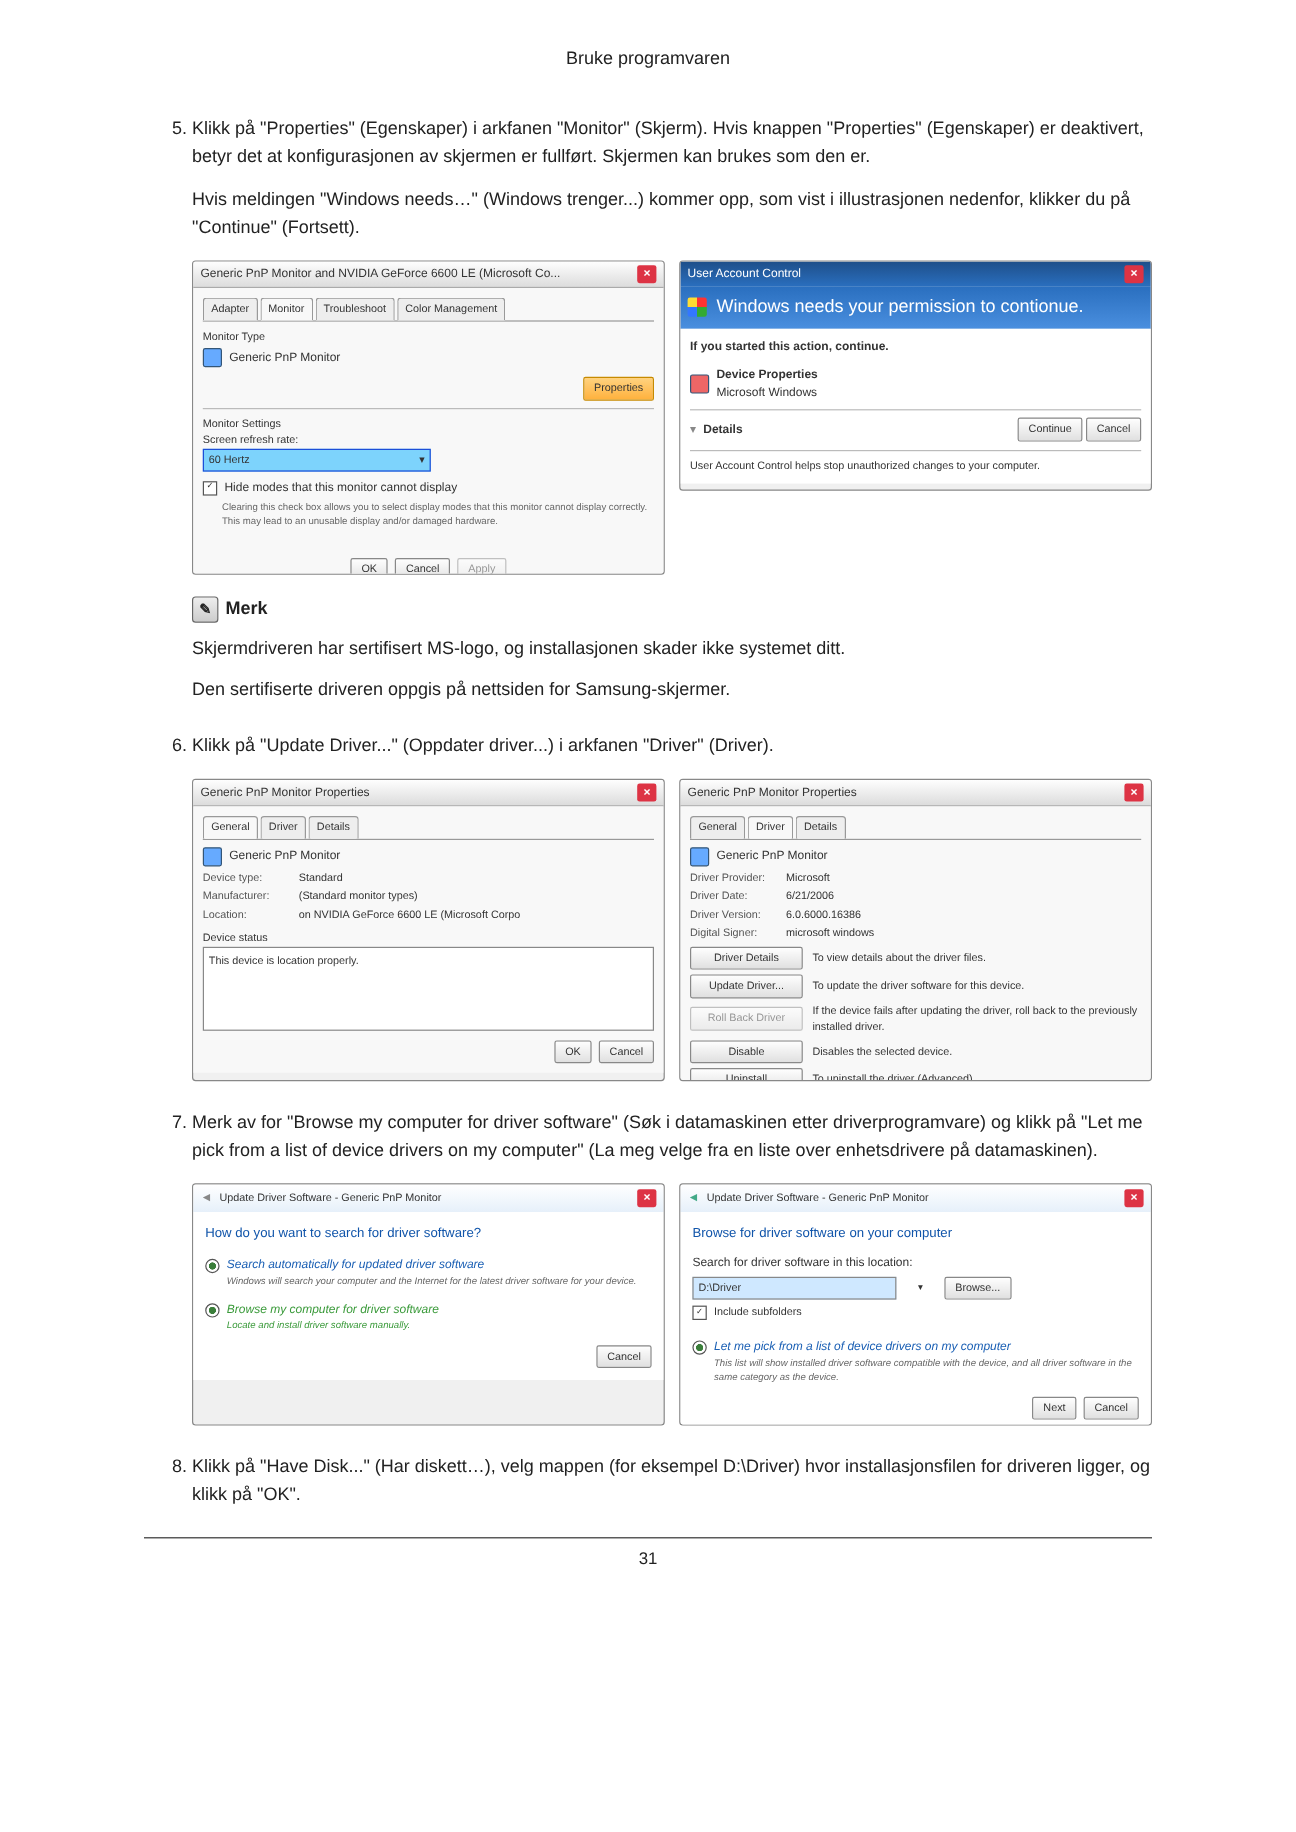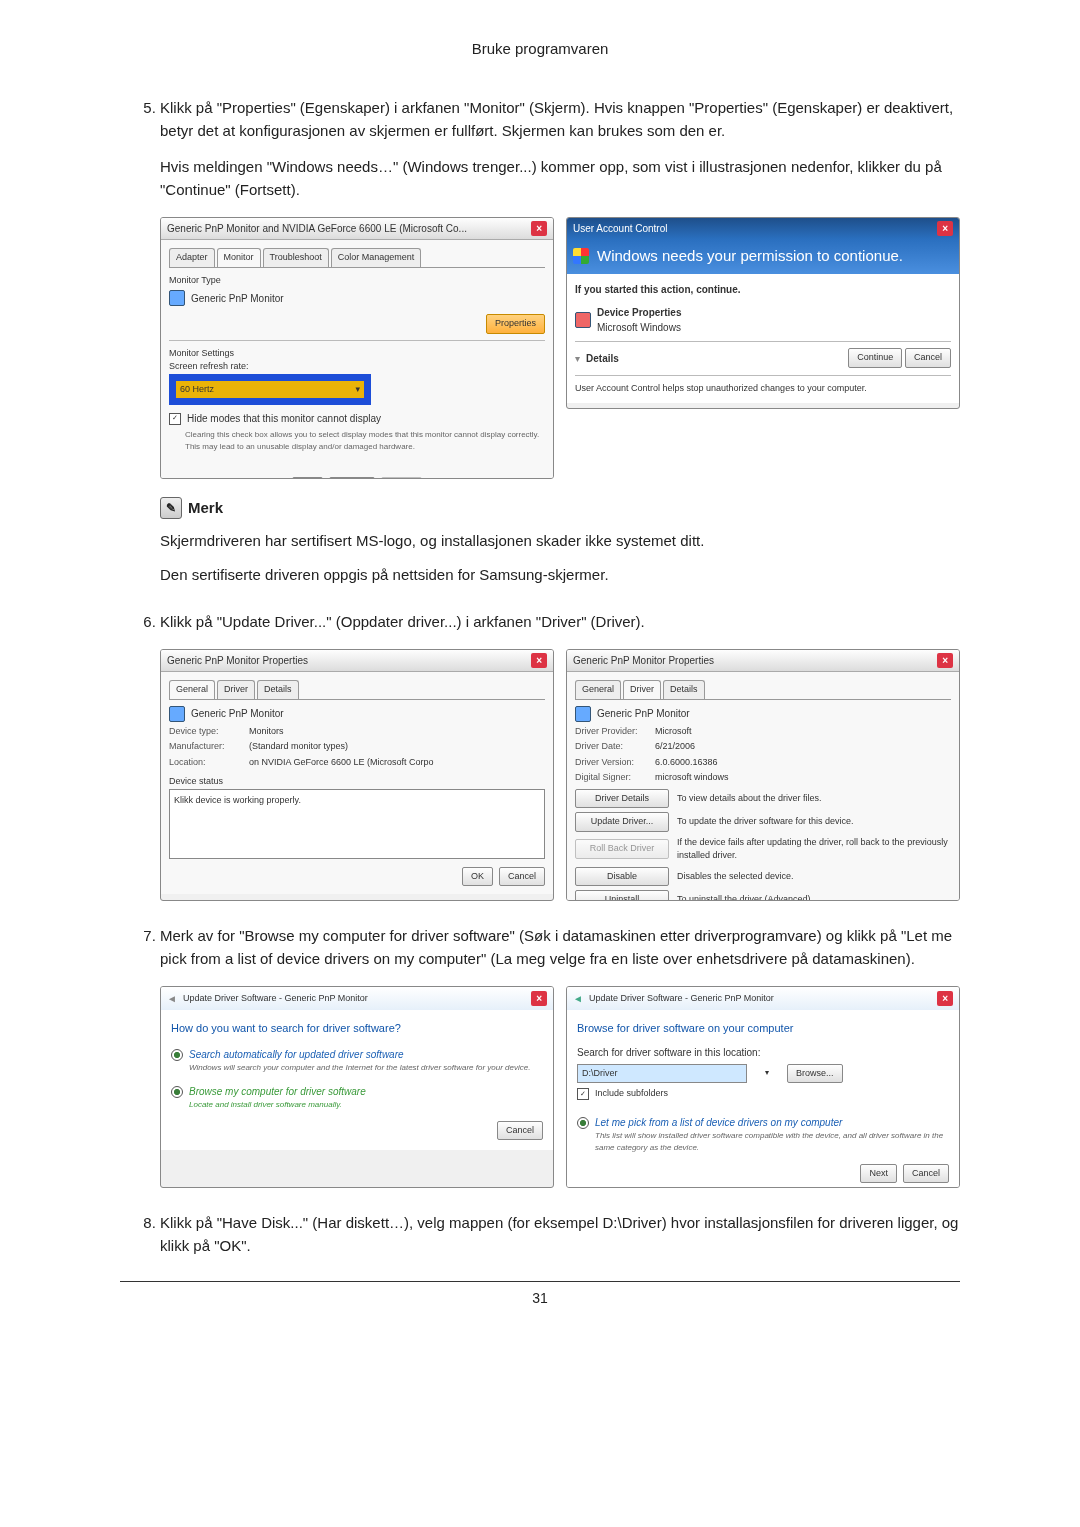--- a/index.html
+++ b/index.html
@@ -99,21 +99,21 @@
     display: flex;
     margin: 2px 0;
     font-size: 9px;
   }
   .field-label { width: 80px; color: #555;}
   .field-value { color: #333;}
   hr.sep {
     border: none; border-top: 1px solid #bbb; margin: 6px 0;
   }
   .select {
-    border: 7px solid #1d4ed8; background: #eab308; padding: 2px 4px; width: 180px;
+    border: 1px solid #1d4ed8; background: #7dd3fc; padding: 2px 4px; width: 180px;
     display: flex; justify-content: space-between; font-size: 9px;
   }
   .textarea {
     border: 1px solid #888; background: #fff; height: 60px; padding: 4px; font-size: 9px; overflow:hidden;
   }
   .note {
     display: flex;
     align-items: center;
     gap: 6px;
     margin: 18px 0 10px 0;
@@ -276,32 +276,32 @@
               <div class="tab active">General</div>
               <div class="tab">Driver</div>
               <div class="tab">Details</div>
             </div>
             <div class="win-row">
               <div class="monitor-icon"></div>
               <span>Generic PnP Monitor</span>
             </div>
             <div class="field">
                 <span class="field-label">Device type:</span>
-                <span class="field-value">Monitors</span>
+                <span class="field-value">Standard</span>
               </div>
             <div class="field">
                 <span class="field-label">Manufacturer:</span>
                 <span class="field-value">(Standard monitor types)</span>
               </div>
             <div class="field">
                 <span class="field-label">Location:</span>
                 <span class="field-value">on NVIDIA GeForce 6600 LE (Microsoft Corpo</span>
               </div>
             <div style="font-size:9px; margin-top:6px;">Device status</div>
-            <div class="textarea">Klikk device is working properly.</div>
+            <div class="textarea">This device is location properly.</div>
             <div class="btn-row">
               <span class="btn">OK</span>
               <span class="btn">Cancel</span>
             </div>
           </div>
         </div>
 
         <div class="fig win" style="height:250px;">
           <div class="win-title">
             <span>Generic PnP Monitor Properties</span>

